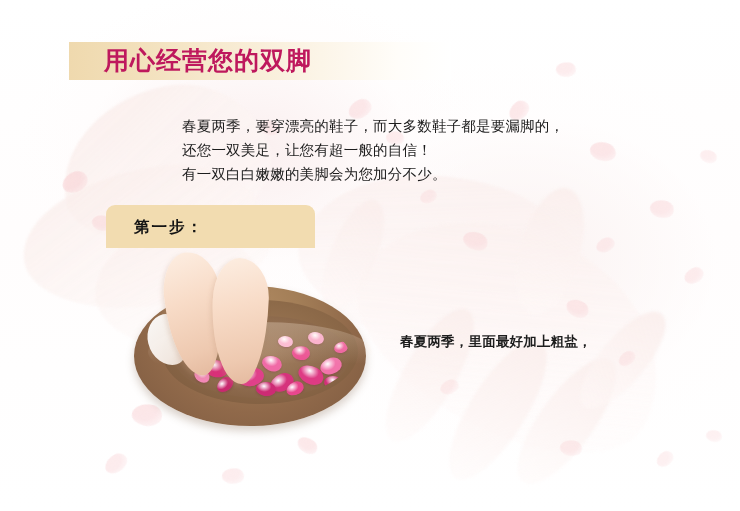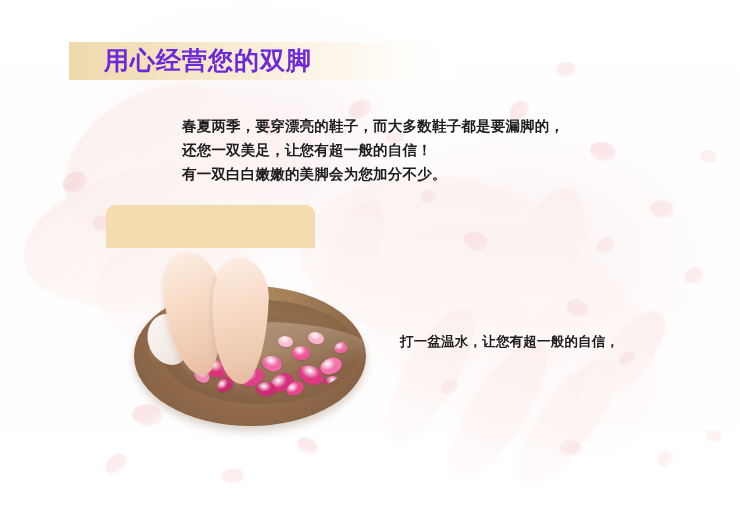--- a/index.html
+++ b/index.html
@@ -98,35 +98,35 @@
     background:linear-gradient(90deg,#efd9ae 0%,#f2dfb9 16%,#f7ead0 40%,#fcf5e8 66%,#fffdf9 86%,#ffffff 100%);
     z-index:2;
   }
   .header-title {
     position:absolute; left:104px; top:43px;
     width:330px; height:36px;
     line-height:36px;
     z-index:3;
     font-size:25px;
     font-weight:bold;
-    color:#6d28d9;
+    color:#be185d;
     letter-spacing:1px;
     white-space:nowrap;
     font-family:"DejaVu Sans","Liberation Sans",sans-serif;
   }
 
   
   .intro {
     position:absolute; left:182px; top:114px;
     width:420px;
     z-index:3;
   }
   .intro p {
     font-size:14.5px;
-    font-weight:bold;
+    font-weight:normal;
     color:#1d1d1d;
     line-height:24px;
     white-space:nowrap;
     letter-spacing:0.2px;
   }
 
   
   .step-box {
     position:absolute; left:106px; top:205px;
     width:209px; height:43px;
@@ -269,20 +269,21 @@
   <div class="header-band"></div>
   <div class="header-title">用心经营您的双脚</div>
 
   <div class="intro">
     <p>春夏两季，要穿漂亮的鞋子，而大多数鞋子都是要漏脚的，</p>
     <p>还您一双美足，让您有超一般的自信！</p>
     <p>有一双白白嫩嫩的美脚会为您加分不少。</p>
   </div>
 
   <div class="step-box"></div>
+  <div class="step-label">第一步：</div>
 
   <div class="basin-wrap">
     <div class="bowl-outer">
       <div class="bowl-inner"></div>
       <div class="bowl-water">
         <div id="rose-layer">
             <div class="rose" style="left: 10px; top: 28px; width: 20px; height: 15px; transform: rotate(-14deg); background: radial-gradient(at 38% 32%, rgb(255, 255, 255) 0%, rgb(227, 60, 134) 42%, rgb(227, 60, 134) 100%); box-shadow: rgba(120, 20, 70, 0.25) 0px 1px 2px;"></div>
             <div class="rose" style="left: 30px; top: 44px; width: 24px; height: 17px; transform: rotate(18deg); background: radial-gradient(at 38% 32%, rgb(255, 255, 255) 0%, rgb(217, 48, 121) 42%, rgb(217, 48, 121) 100%); box-shadow: rgba(120, 20, 70, 0.25) 0px 1px 2px;"></div>
             <div class="rose" style="left: 52px; top: 34px; width: 18px; height: 14px; transform: rotate(32deg); background: radial-gradient(at 38% 32%, rgb(255, 255, 255) 0%, rgb(239, 90, 155) 42%, rgb(239, 90, 155) 100%); box-shadow: rgba(120, 20, 70, 0.25) 0px 1px 2px;"></div>
             <div class="rose" style="left: 64px; top: 52px; width: 26px; height: 18px; transform: rotate(-8deg); background: radial-gradient(at 38% 32%, rgb(255, 255, 255) 0%, rgb(224, 64, 138) 42%, rgb(224, 64, 138) 100%); box-shadow: rgba(120, 20, 70, 0.25) 0px 1px 2px;"></div>
@@ -303,16 +304,16 @@
           </div>
       </div>
       <div class="bowl-rim-hl"></div>
     </div>
     <div class="heel-white"></div>
     <div class="foot foot-a"></div>
     <div class="foot foot-b"></div>
   </div>
 
   <div class="caption">
-    <p>打一盆温水，让您有超一般的自信，</p>
+    <p>春夏两季，里面最好加上粗盐，</p>
   </div>
 
 </div>
 
 </body></html>

